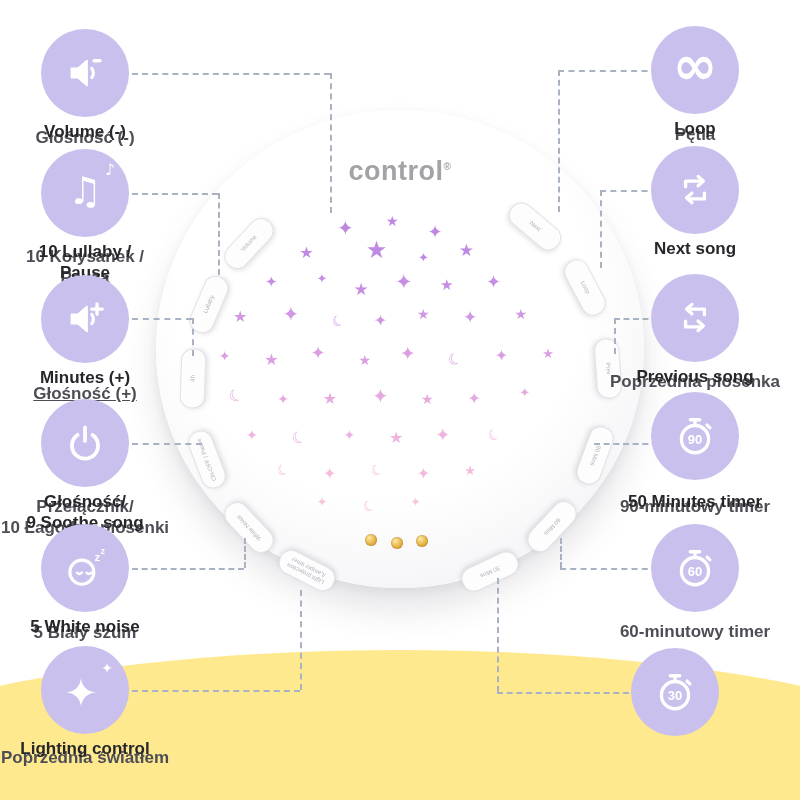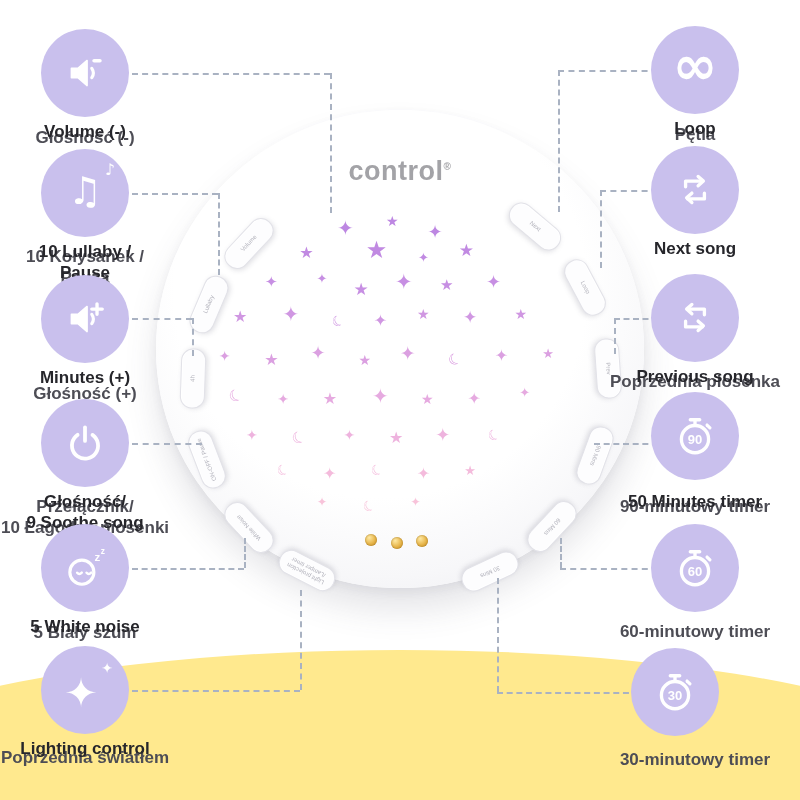--- a/index.html
+++ b/index.html
@@ -122,21 +122,21 @@
     </div>
     <div class="fcircle" style="left: 41px; top: 275px;">
       <svg width="46" height="46" viewBox="0 0 44 44">
         <path d="M9 17.5v9h6.2l8.8 7.5v-24l-8.8 7.5H9z" fill="#fff" stroke="#fff" stroke-width="1.5" stroke-linejoin="round"></path>
         <path d="M28.5 17.5a8 8 0 0 1 0 9" stroke="#fff" stroke-width="3" fill="none" stroke-linecap="round"></path>
         <path d="M33.5 7.5v10M28.5 12.5h10" stroke="#fff" stroke-width="3.2" stroke-linecap="round"></path>
       </svg>
     </div>
     <div class="flabel" style="left: -35px; top: 368px;">
       <div class="lrow">
-        <span class="pl" style="top: 16px;">Głośność (+)</span>
+        <span class="pl" style="top: 16px; text-decoration: underline;">Głośność (+)</span>
         <span class="en">Minutes (+)</span>
       </div>
     </div>
     <div class="fcircle" style="left: 41px; top: 399px;">
       <svg width="46" height="46" viewBox="0 0 44 44">
         <circle cx="22" cy="24.5" r="12.5" fill="none" stroke="#fff" stroke-width="3.6" stroke-linecap="round" stroke-dasharray="63 15.5" transform="rotate(-55 22 24.5)"></circle>
         <line x1="22" y1="7" x2="22" y2="20" stroke="#fff" stroke-width="3.6" stroke-linecap="round"></line>
       </svg>
     </div>
     <div class="flabel" style="left: -35px; top: 492px;">
@@ -246,21 +246,20 @@
       <svg width="46" height="46" viewBox="0 0 44 44">
         <circle cx="22" cy="25" r="13" fill="none" stroke="#fff" stroke-width="3.2"></circle>
         <path d="M17.5 6.5h9" stroke="#fff" stroke-width="3.2" stroke-linecap="round"></path>
         <path d="M22 6.5v4.5" stroke="#fff" stroke-width="3.2"></path>
         <path d="M33.5 11.5l2.8 2.8" stroke="#fff" stroke-width="3" stroke-linecap="round"></path>
         <text x="22" y="29.5" font-size="12.5" font-weight="bold" fill="#fff" text-anchor="middle" font-family="Liberation Sans" ,sans-serif="">30</text>
       </svg>
     </div>
     <div class="flabel" style="left: 575px; top: 741px;">
       <div class="lrow">
-        <span class="pl" style="top: 9px;">30-minutowy timer</span>
       </div>
     </div>
     <div class="dash-h" style="left: 132px; top: 73px; width: 198px;"></div>
     <div class="dash-v" style="left: 330px; top: 73px; height: 140px;"></div>
     <div class="dash-h" style="left: 132px; top: 193px; width: 86px;"></div>
     <div class="dash-v" style="left: 218px; top: 193px; height: 82px;"></div>
     <div class="dash-h" style="left: 132px; top: 318px; width: 60px;"></div>
     <div class="dash-v" style="left: 192px; top: 318px; height: 38px;"></div>
     <div class="dash-h" style="left: 132px; top: 443px; width: 70px;"></div>
     <div class="dash-h" style="left: 132px; top: 568px; width: 112px;"></div>

